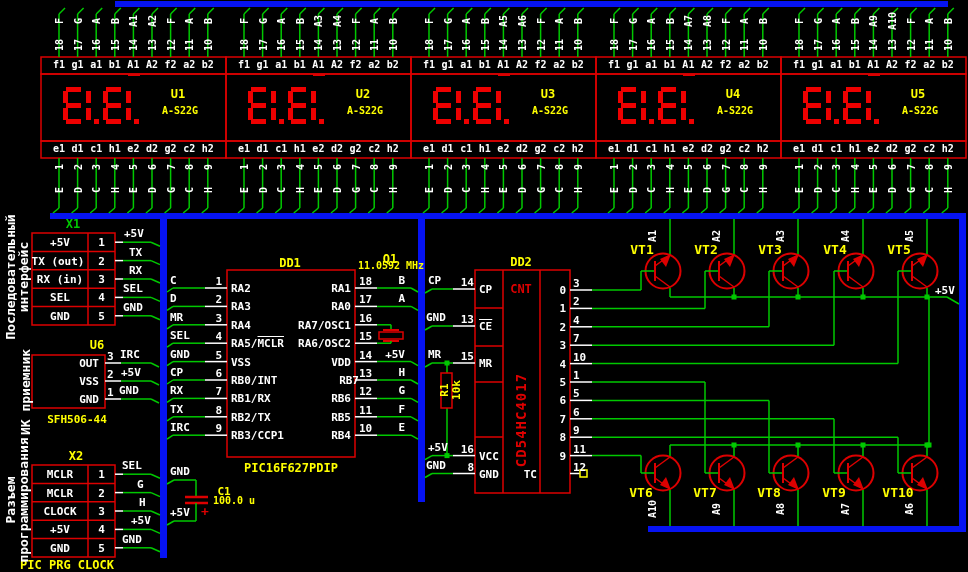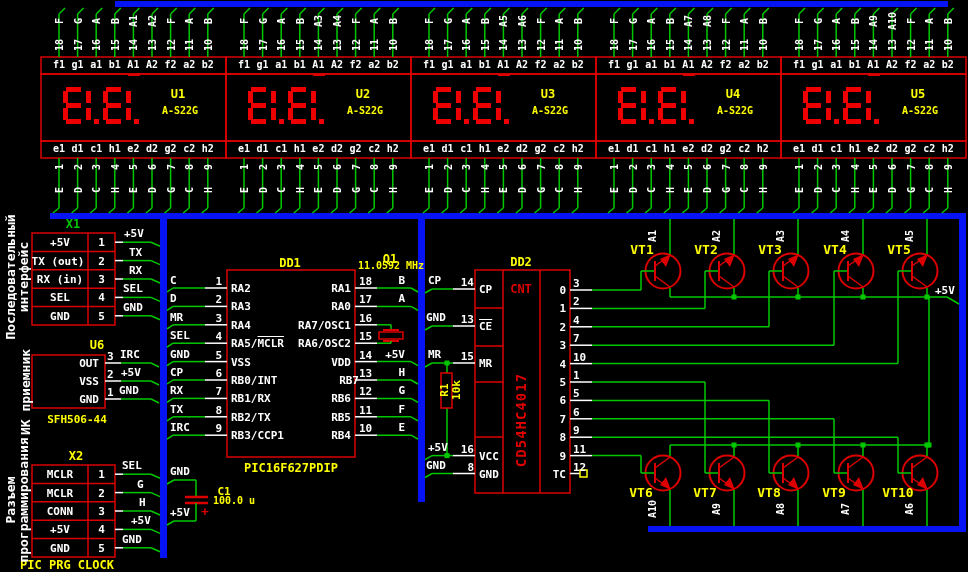--- a/index.html
+++ b/index.html
@@ -878,21 +878,21 @@
       <div class="lb" style="transform: translate(-50%, -50%); left: 60px; top: 315.8px;">GND</div>
       <div class="lb" style="transform: translate(-50%, -50%); left: 101.5px; top: 315.8px;">5</div>
       <div class="lb" style="left: 123px; top: 301.8px;">GND</div>
       <div class="lb gn s12" style="transform: translate(-50%, -50%); left: 73px; top: 224px;">X1</div>
       <div class="lb" style="transform: translate(-50%, -50%); left: 60px; top: 474.2px;">MCLR</div>
       <div class="lb" style="transform: translate(-50%, -50%); left: 101.5px; top: 474.2px;">1</div>
       <div class="lb" style="left: 122px; top: 460.2px;">SEL</div>
       <div class="lb" style="transform: translate(-50%, -50%); left: 60px; top: 492.6px;">MCLR</div>
       <div class="lb" style="transform: translate(-50%, -50%); left: 101.5px; top: 492.6px;">2</div>
       <div class="lb" style="left: 137px; top: 478.6px;">G</div>
-      <div class="lb" style="transform: translate(-50%, -50%); left: 60px; top: 511px;">CONN</div>
+      <div class="lb" style="transform: translate(-50%, -50%); left: 60px; top: 511px;">CLOCK</div>
       <div class="lb" style="transform: translate(-50%, -50%); left: 101.5px; top: 511px;">3</div>
       <div class="lb" style="left: 139px; top: 497px;">H</div>
       <div class="lb" style="transform: translate(-50%, -50%); left: 60px; top: 529.4px;">+5V</div>
       <div class="lb" style="transform: translate(-50%, -50%); left: 101.5px; top: 529.4px;">4</div>
       <div class="lb" style="left: 131px; top: 515.4px;">+5V</div>
       <div class="lb" style="transform: translate(-50%, -50%); left: 60px; top: 547.8px;">GND</div>
       <div class="lb" style="transform: translate(-50%, -50%); left: 101.5px; top: 547.8px;">5</div>
       <div class="lb" style="left: 122px; top: 533.8px;">GND</div>
       <div class="lb yl s12" style="transform: translate(-50%, -50%); left: 76px; top: 456px;">X2</div>
       <div class="lb yl s12" style="transform: translate(-50%, -50%); left: 67px; top: 565px;">PIC PRG CLOCK</div>
@@ -1004,21 +1004,21 @@
       <div class="lb" style="transform: translate(-100%, 0px); left: 566px; top: 377px;">5</div>
       <div class="lb" style="left: 573px; top: 370px;">1</div>
       <div class="lb" style="transform: translate(-100%, 0px); left: 566px; top: 395.4px;">6</div>
       <div class="lb" style="left: 573px; top: 388.4px;">5</div>
       <div class="lb" style="transform: translate(-100%, 0px); left: 566px; top: 413.8px;">7</div>
       <div class="lb" style="left: 573px; top: 406.8px;">6</div>
       <div class="lb" style="transform: translate(-100%, 0px); left: 566px; top: 432.2px;">8</div>
       <div class="lb" style="left: 573px; top: 425.2px;">9</div>
       <div class="lb" style="transform: translate(-100%, 0px); left: 566px; top: 450.6px;">9</div>
       <div class="lb" style="left: 573px; top: 443.6px;">11</div>
-      <div class="lb" style="transform: translate(-100%, 0px); left: 566px; top: 468.5px;">TC</div>
+      <div class="lb" style="transform: translate(-100%, 0px); left: 537px; top: 468.5px;">TC</div>
       <div class="lb" style="left: 573px; top: 461.5px;">12</div>
       <div class="lb yl s13" style="transform: translate(-50%, -50%); left: 642px; top: 249px;">VT1</div>
       <div class="lb s10" style="transform: translate(-50%, -50%) rotate(-90deg); left: 653px; top: 236px;">A1</div>
       <div class="lb yl s13" style="transform: translate(-50%, -50%); left: 706px; top: 249px;">VT2</div>
       <div class="lb s10" style="transform: translate(-50%, -50%) rotate(-90deg); left: 717px; top: 236px;">A2</div>
       <div class="lb yl s13" style="transform: translate(-50%, -50%); left: 770px; top: 249px;">VT3</div>
       <div class="lb s10" style="transform: translate(-50%, -50%) rotate(-90deg); left: 781px; top: 236px;">A3</div>
       <div class="lb yl s13" style="transform: translate(-50%, -50%); left: 835px; top: 249px;">VT4</div>
       <div class="lb s10" style="transform: translate(-50%, -50%) rotate(-90deg); left: 846px; top: 236px;">A4</div>
       <div class="lb yl s13" style="transform: translate(-50%, -50%); left: 899px; top: 249px;">VT5</div>

